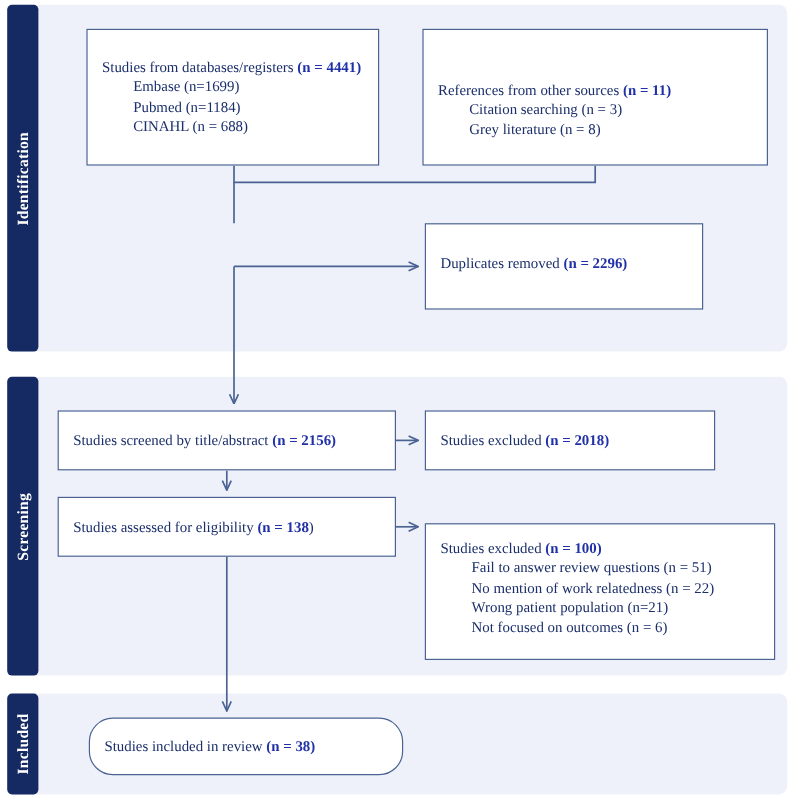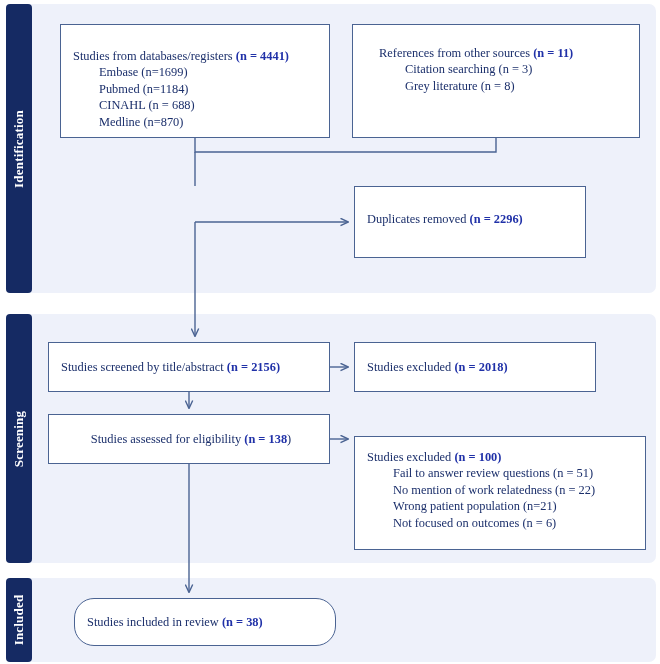--- a/index.html
+++ b/index.html
@@ -62,29 +62,29 @@
   .box-inner {
     position: absolute;
     left: 12px;
     right: 8px;
   }
   .box .main-line { white-space: nowrap; }
   .box .sub-line  { padding-left: 26px; white-space: nowrap; }
   .nbold { font-weight: bold; color: #2031a8; }
 
   
-  .box-databases   { left: 60px;  top: 24px;  width: 270px; height: 114px; }
+  .box-databases   { left: 72px;  top: 24px;  width: 244px; height: 114px; }
   .box-databases   .box-inner { top: 23px; }
   .box-othersrc    { left: 352px; top: 24px;  width: 288px; height: 114px; }
-  .box-othersrc    .box-inner { top: 20px; margin-left: 14px; }
+  .box-othersrc    .box-inner { top: 42px; }
   .box-duplicates  { left: 354px; top: 186px; width: 232px; height: 72px; }
   .box-duplicates  .box-inner { top: 24px; }
   .box-screened    { left: 48px;  top: 342px; width: 282px; height: 50px; }
   .box-screened    .box-inner { top: 16px; }
-  .box-eligibility { left: 48px;  top: 414px; width: 282px; height: 50px; text-align: center; }
+  .box-eligibility { left: 48px;  top: 414px; width: 282px; height: 50px; }
   .box-eligibility .box-inner { top: 16px; }
   .box-excl1       { left: 354px; top: 342px; width: 242px; height: 50px; }
   .box-excl1       .box-inner { top: 16px; }
   .box-excl2       { left: 354px; top: 436px; width: 292px; height: 114px; }
   .box-excl2       .box-inner { top: 12px; }
   .box-included    { left: 74px;  top: 598px; width: 262px; height: 48px; border-radius: 20px; }
   .box-included    .box-inner { top: 15px; }
 
   
   svg.connectors {
@@ -146,21 +146,20 @@
 
   <div class="box box-databases">
     <div class="box-inner">
       <div class="main-line">
         <span>Studies from databases/registers</span>
         <span class="nbold">(n = 4441)</span>
       </div>
       <div class="sub-line">Embase (n=1699)</div>
       <div class="sub-line">Pubmed (n=1184)</div>
       <div class="sub-line">CINAHL (n = 688)</div>
-      <div class="sub-line">Medline (n=870)</div>
     </div>
   </div>
 
   <div class="box box-othersrc">
     <div class="box-inner">
       <div class="main-line">
         <span>References from other sources</span>
         <span class="nbold">(n = 11)</span>
       </div>
       <div class="sub-line">Citation searching (n = 3)</div>

